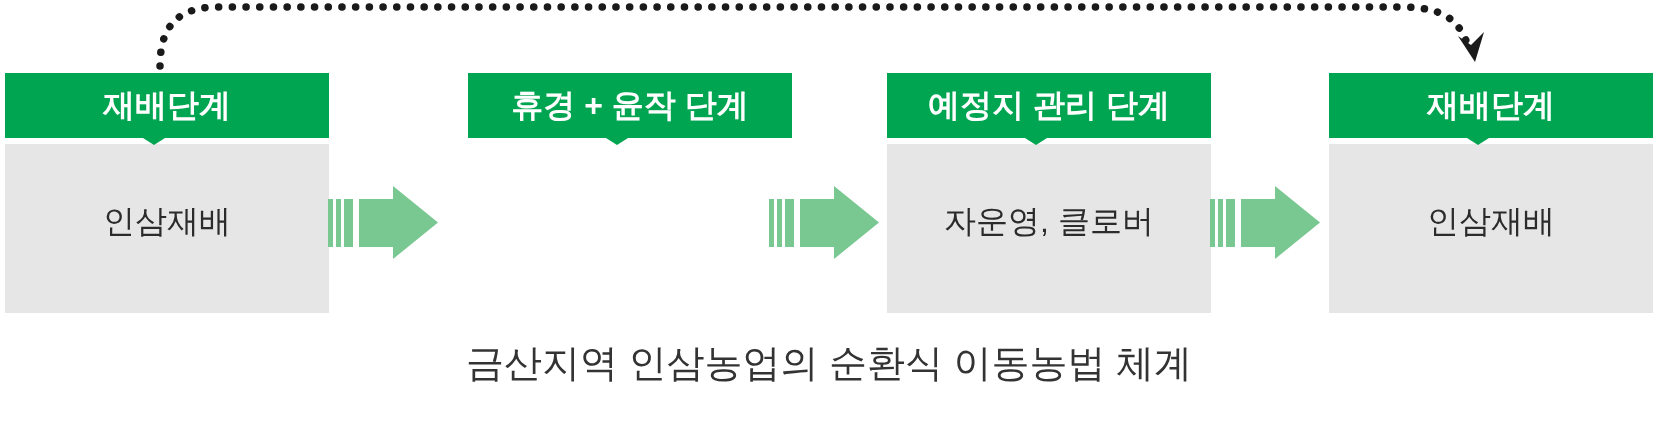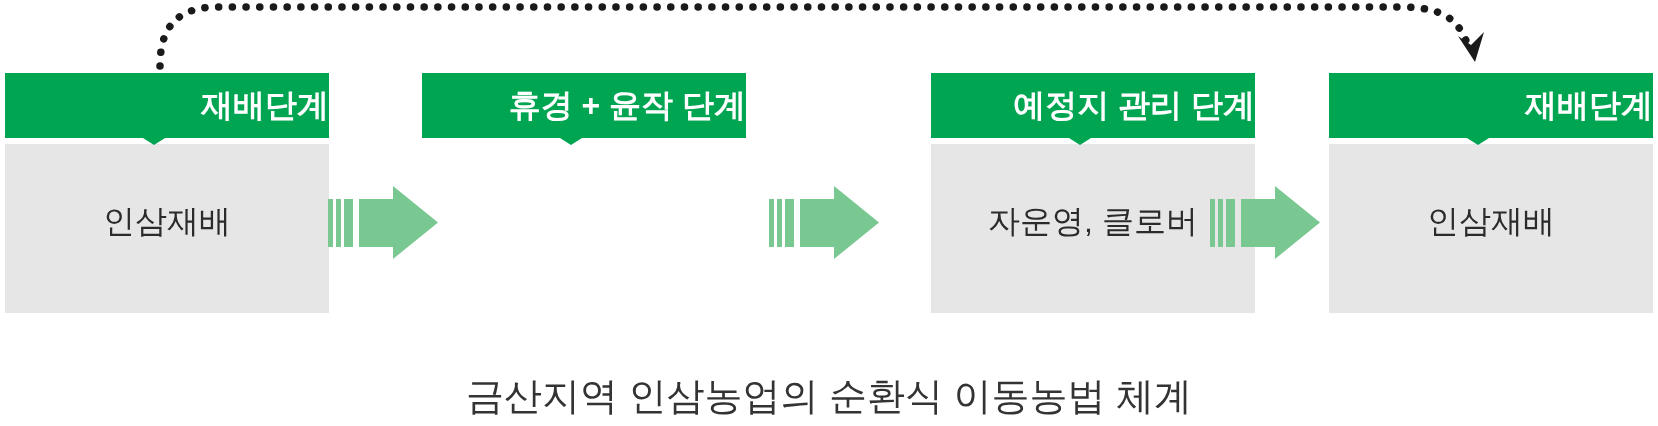--- a/index.html
+++ b/index.html
@@ -38,21 +38,21 @@
     position:absolute;
     top:73px;
     width:324px;
   }
   .stage-header{
     position:relative;
     height:65px;
     background:var(--header-green);
     display:flex;
     align-items:center;
-    justify-content:flex-end;
+    justify-content:center;
   }
   .stage-title{
     color:#ffffff;
     font-weight:bold;
     font-size:32px;
     white-space:nowrap;
   }
   .notch{
     position:absolute;
     left:46%;
@@ -92,21 +92,20 @@
   .ff{fill:var(--arrow-green);}
   .caption{
     position:absolute;
     left:0;right:0;
     top:342px;
     text-align:center;
     font-size:38px;
     line-height:43px;
     color:var(--caption-text);
     white-space:nowrap;
-    margin-top:33px;
   }
 </style>
 </head>
 <body>
 
 <div class="canvas">
 
   <svg class="cycle-arrow" viewBox="0 0 1658 80" aria-hidden="true">
     <path class="dotted-path" d="M160 66 C160 26 178 7 218 7 L1400 7 C1444 7 1458 20 1467 43"></path>
     <path class="arrowhead" d="M1475 62 L1458 36 L1471 45 L1484 32 Z"></path>
@@ -123,35 +122,35 @@
     </div>
   </div>
 
   <svg class="flow-arrow" style="left:328px" viewBox="0 0 111 73" aria-hidden="true">
     <rect class="ff" x="0" y="13" width="5" height="48"></rect>
     <rect class="ff" x="8" y="13" width="5" height="48"></rect>
     <rect class="ff" x="16" y="13" width="9" height="48"></rect>
     <path class="ff" d="M31 13 H65 V0 L110 36.5 L65 73 V61 H31 Z"></path>
   </svg>
 
-  <div class="stage" style="left:422px">
+  <div class="stage" style="left:468px">
     <div class="stage-header">
       <span class="stage-title">휴경 + 윤작 단계</span>
       <span class="notch"></span>
     </div>
   </div>
 
   <svg class="flow-arrow" style="left:769px" viewBox="0 0 111 73" aria-hidden="true">
     <rect class="ff" x="0" y="13" width="5" height="48"></rect>
     <rect class="ff" x="8" y="13" width="5" height="48"></rect>
     <rect class="ff" x="16" y="13" width="9" height="48"></rect>
     <path class="ff" d="M31 13 H65 V0 L110 36.5 L65 73 V61 H31 Z"></path>
   </svg>
 
-  <div class="stage" style="left:931px">
+  <div class="stage" style="left:887px">
     <div class="stage-header">
       <span class="stage-title">예정지 관리 단계</span>
       <span class="notch"></span>
     </div>
     <div class="stage-body">
       <span class="line">자운영, 클로버</span>
     </div>
   </div>
 
   <svg class="flow-arrow" style="left:1210px" viewBox="0 0 111 73" aria-hidden="true">

